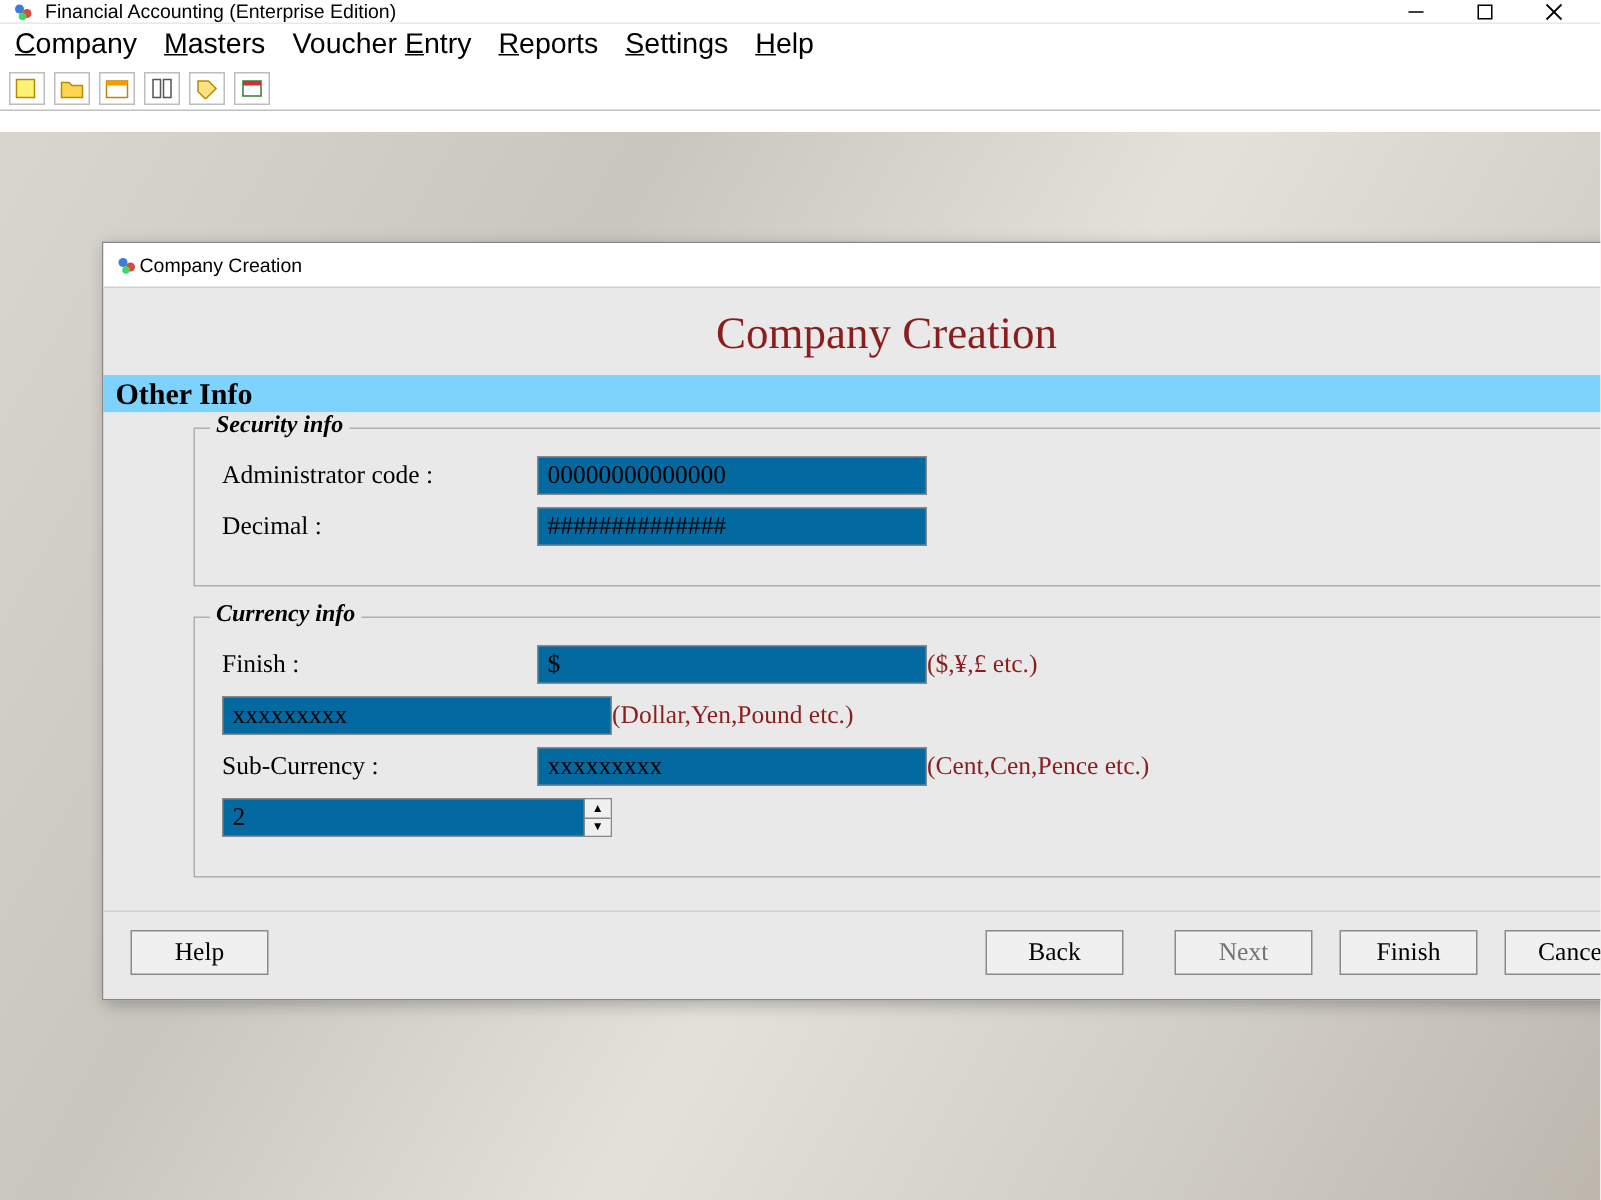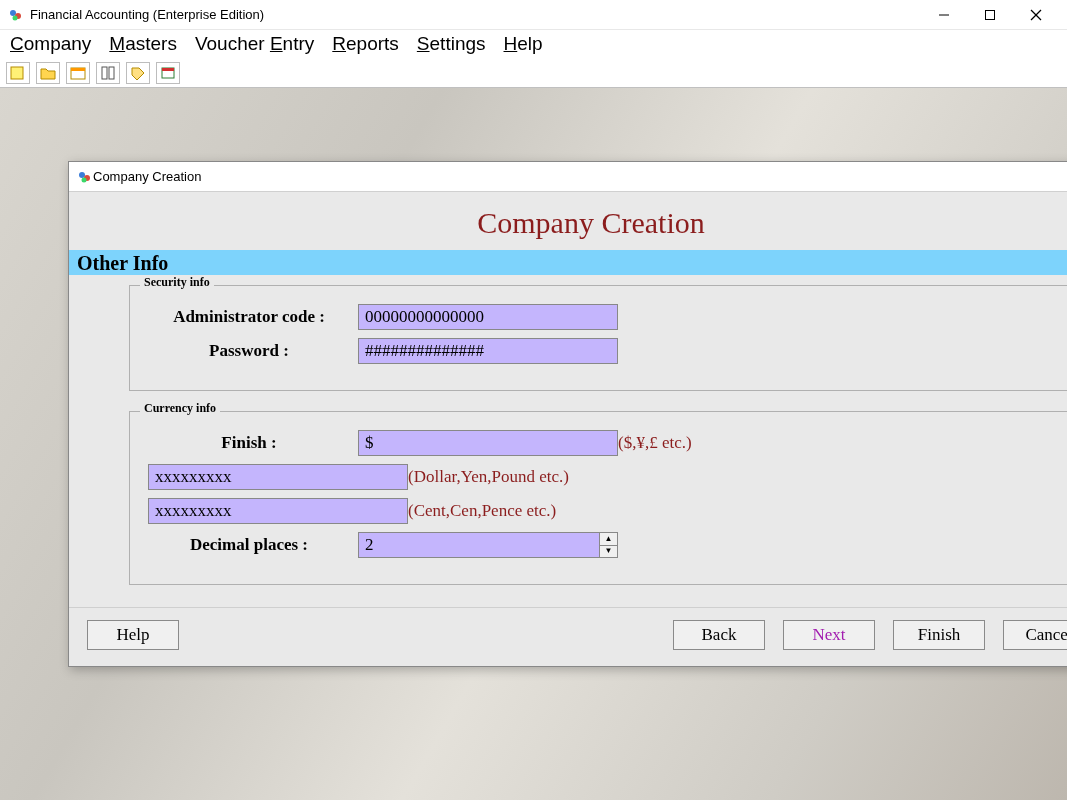--- a/index.html
+++ b/index.html
@@ -8,21 +8,21 @@
     font-family: "Segoe UI", Tahoma, sans-serif;
     font-size: 13px;
     background: #fff;
     width: 1067px;
     height: 800px;
     overflow: hidden;
     position: relative;
   }
   
   .titlebar {
-    height: 30px;
+    height: 16px;
     display: flex;
     align-items: center;
     padding: 0 8px;
     background: #fff;
     border-bottom: 1px solid #e8e8e8;
   }
   .titlebar .app-icon {
     width: 16px; height: 16px; margin-right: 6px;
     display: inline-flex; align-items: center; justify-content: center;
   }
@@ -118,40 +118,40 @@
     padding: 18px 18px 18px 18px;
     position: relative;
   }
   .fieldset .legend {
     position: absolute;
     top: -11px; left: 10px;
     background: #e9e9e9;
     padding: 0 4px;
     font-family: "Times New Roman", serif;
     font-weight: bold;
-    font-size: 12px;
+    font-size: 16px;
+    font-style: italic;
   }
   .row {
     display: flex;
     align-items: center;
     margin-bottom: 8px;
     font-family: "Times New Roman", serif;
     font-size: 17px;
   }
   .row label {
     width: 210px;
-    text-align: center;
+    text-align: left;
     padding-right: 8px;
-    font-weight: bold;
   }
   .row input[type=text], .row input[type=password] {
     width: 260px;
     height: 26px;
     border: 1px solid #888;
-    background: #c4b5fd;
+    background: #0369a1;
     font-family: "Times New Roman", serif;
     font-size: 17px;
     padding: 0 6px;
   }
   .row input.focused { border: 1px solid #3a8ad8; outline: none; }
   .row .hint {
     color: #8b1d1d;
   }
   .spinner {
     display: flex;
@@ -186,21 +186,21 @@
   .dlg-buttons .gap { flex: 1; }
   .btn {
     min-width: 92px;
     height: 30px;
     border: 1px solid #8a8a8a;
     background: #f0f0f0;
     font-family: "Times New Roman", serif;
     font-size: 17px;
     display: flex; align-items: center; justify-content: center;
   }
-  .btn.disabled { color: #a21caf; }
+  .btn.disabled { color: #737373; margin-left: 16px; }
   
   svg { display:block; }
 </style>
 </head>
 <body>
 
 <div class="titlebar">
   <span class="app-icon">
     <svg viewBox="0 0 16 16">
         <circle cx="5" cy="6" r="3" fill="#3b7dd8"></circle>
@@ -302,43 +302,43 @@
     <div class="groups">
 
       <div class="fieldset">
         <div class="legend">Security info</div>
 
         <div class="row">
           <label>Administrator code :</label>
           <input type="text" value="00000000000000" style="">
         </div>
         <div class="row">
-          <label>Password :</label>
+          <label>Decimal :</label>
           <input type="text" value="##############" style="">
         </div>
       </div>
 
       <div class="fieldset" style="margin-bottom:4px;">
         <div class="legend">Currency info</div>
 
         <div class="row">
           <label>Finish :</label>
           <input type="text" value="$" style="">
           <span class="hint">($,¥,£ etc.)</span>
         </div>
         <div class="row">
           <input type="text" value="xxxxxxxxx" style="">
           <span class="hint">(Dollar,Yen,Pound etc.)</span>
         </div>
         <div class="row">
+          <label>Sub-Currency :</label>
           <input type="text" value="xxxxxxxxx" style="">
           <span class="hint">(Cent,Cen,Pence etc.)</span>
         </div>
         <div class="row">
-          <label>Decimal places :</label>
           <div class="spinner">
             <input type="text" value="2" style="">
             <div class="spin-btns">
               <div>▲</div>
               <div>▼</div>
             </div>
           </div>
         </div>
       </div>
 

